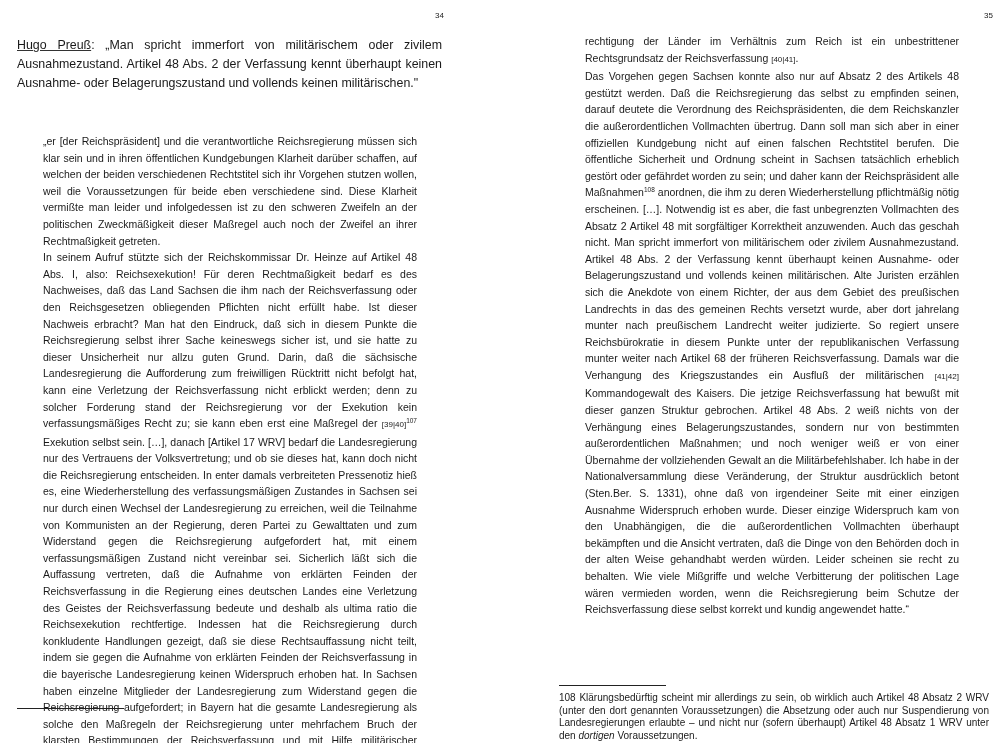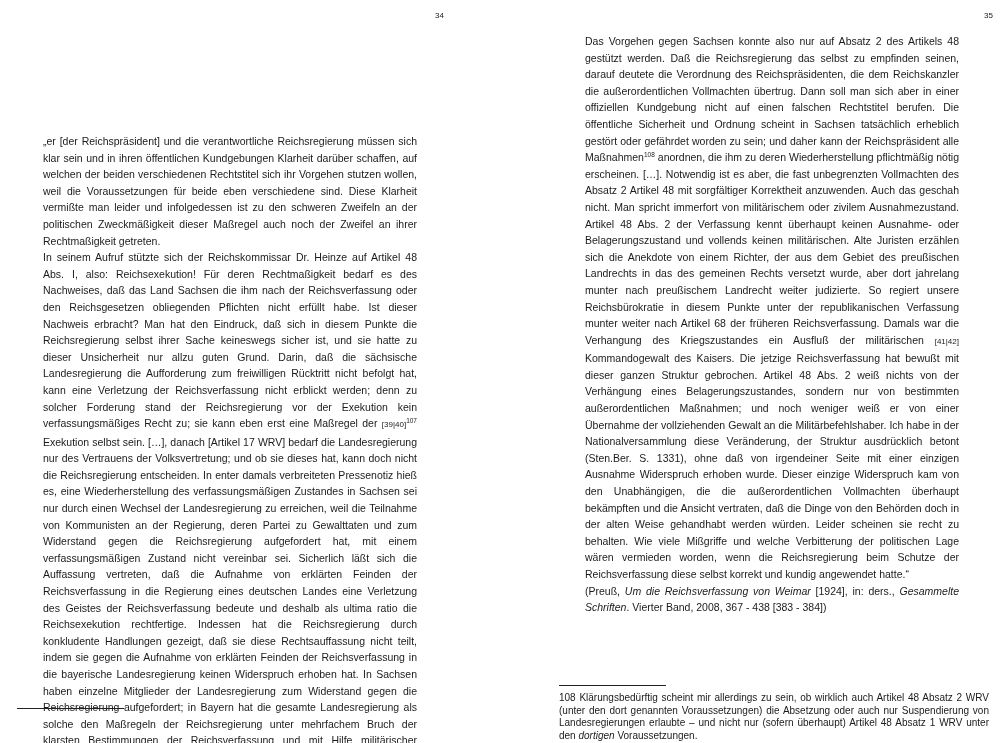--- a/index.html
+++ b/index.html
@@ -40,33 +40,34 @@
   .page-right .footnote { left:59px; top:692px; width:430px; }
   .citation { margin-top:0; }
 </style>
 </head>
 <body>
 
 <div class="page page-left">
   <div class="page-num">34</div>
 
   <div class="heading-block">
+    <div><a class="author-link">Hugo Preuß</a><span>: „Man spricht immerfort von militärischem oder zivilem Ausnahmezustand. Artikel 48 Abs. 2 der Verfassung kennt überhaupt keinen Ausnahme- oder Belagerungszustand und vollends keinen militärischen."</span></div>
   </div>
 
   <div class="quote-block">
     <p>„er [der Reichspräsident] und die verantwortliche Reichsregierung müssen sich klar sein und in ihren öffentlichen Kundgebungen Klarheit darüber schaffen, auf welchen der beiden verschiedenen Rechtstitel sich ihr Vorgehen stutzen wollen, weil die Voraussetzungen für beide eben verschiedene sind. Diese Klarheit vermißte man leider und infolgedessen ist zu den schweren Zweifeln an der politischen Zweckmäßigkeit dieser Maßregel auch noch der Zweifel an ihrer Rechtmaßigkeit getreten.</p>
     <p class="just-last"><span>In seinem Aufruf stützte sich der Reichskommissar Dr. Heinze auf Artikel 48 Abs. I, also: Reichsexekution! Für deren Rechtmaßigkeit bedarf es des Nachweises, daß das Land Sachsen die ihm nach der Reichsverfassung oder den Reichsgesetzen obliegenden Pflichten nicht erfüllt habe. Ist dieser Nachweis erbracht? Man hat den Eindruck, daß sich in diesem Punkte die Reichsregierung selbst ihrer Sache keineswegs sicher ist, und sie hatte zu dieser Unsicherheit nur allzu guten Grund. Darin, daß die sächsische Landesregierung die Aufforderung zum freiwilligen Rücktritt nicht befolgt hat, kann eine Verletzung der Reichsverfassung nicht erblickt werden; denn zu solcher Forderung stand der Reichsregierung vor der Exekution kein verfassungsmäßiges Recht zu; sie kann eben erst eine Maßregel der </span><span class="marker">[39|40]</span><sup>107</sup><span> Exekution selbst sein. […], danach [Artikel 17 WRV] bedarf die Landesregierung nur des Vertrauens der Volksvertretung; und ob sie dieses hat, kann doch nicht die Reichsregierung entscheiden. In enter damals verbreiteten Pressenotiz hieß es, eine Wiederherstellung des verfassungsmäßigen Zustandes in Sachsen sei nur durch einen Wechsel der Landesregierung zu erreichen, weil die Teilnahme von Kommunisten an der Regierung, deren Partei zu Gewalttaten und zum Widerstand gegen die Reichsregierung aufgefordert hat, mit einem verfassungsmäßigen Zustand nicht vereinbar sei. Sicherlich läßt sich die Auffassung vertreten, daß die Aufnahme von erklärten Feinden der Reichsverfassung in die Regierung eines deutschen Landes eine Verletzung des Geistes der Reichsverfassung bedeute und deshalb als ultima ratio die Reichsexekution rechtfertige. Indessen hat die Reichsregierung durch konkludente Handlungen gezeigt, daß sie diese Rechtsauffassung nicht teilt, indem sie gegen die Aufnahme von erklärten Feinden der Reichsverfassung in die bayerische Landesregierung keinen Widerspruch erhoben hat. In Sachsen haben einzelne Mitglieder der Landesregierung zum Widerstand gegen die Reichsregierung aufgefordert; in Bayern hat die gesamte Landesregierung als solche den Maßregeln der Reichsregierung unter mehrfachem Bruch der klarsten Bestimmungen der Reichsverfassung und mit Hilfe militärischer Meuterei tatsächlich Widerstand geleistet. Indem die Reichsregierung, dagegen nicht auf Grund des Artikels 48 Abs. 1 vorgegangen ist, hat sie seiner Anwendung gegen Sachsen selbst die verfassungsrechtlichen Voraussetzungen entzogen; denn die prinzipielle Gleichbe-</span></p>
   </div>
 
   <div class="fn-rule"></div>
 </div>
 
 <div class="page page-right">
   <div class="page-num">35</div>
 
   <div class="quote-block">
+    <p><span>rechtigung der Länder im Verhältnis zum Reich ist ein unbestrittener Rechtsgrundsatz der Reichsverfassung </span><span class="marker">[40|41]</span><span>.</span></p>
     <p><span>Das Vorgehen gegen Sachsen konnte also nur auf Absatz 2 des Artikels 48 gestützt werden. Daß die Reichsregierung das selbst zu empfinden seinen, darauf deutete die Verordnung des Reichspräsidenten, die dem Reichskanzler die außerordentlichen Vollmachten übertrug. Dann soll man sich aber in einer offiziellen Kundgebung nicht auf einen falschen Rechtstitel berufen. Die öffentliche Sicherheit und Ordnung scheint in Sachsen tatsächlich erheblich gestört oder gefährdet worden zu sein; und daher kann der Reichspräsident alle Maßnahmen</span><sup>108</sup><span> anordnen, die ihm zu deren Wiederherstellung pflichtmäßig nötig erscheinen. […]. Notwendig ist es aber, die fast unbegrenzten Vollmachten des Absatz 2 Artikel 48 mit sorgfältiger Korrektheit anzuwenden. Auch das geschah nicht. Man spricht immerfort von militärischem oder zivilem Ausnahmezustand. Artikel 48 Abs. 2 der Verfassung kennt überhaupt keinen Ausnahme- oder Belagerungszustand und vollends keinen militärischen. Alte Juristen erzählen sich die Anekdote von einem Richter, der aus dem Gebiet des preußischen Landrechts in das des gemeinen Rechts versetzt wurde, aber dort jahrelang munter nach preußischem Landrecht weiter judizierte. So regiert unsere Reichsbürokratie in diesem Punkte unter der republikanischen Verfassung munter weiter nach Artikel 68 der früheren Reichsverfassung. Damals war die Verhangung des Kriegszustandes ein Ausfluß der militärischen </span><span class="marker">[41|42]</span><span> Kommandogewalt des Kaisers. Die jetzige Reichsverfassung hat bewußt mit dieser ganzen Struktur gebrochen. Artikel 48 Abs. 2 weiß nichts von der Verhängung eines Belagerungszustandes, sondern nur von bestimmten außerordentlichen Maßnahmen; und noch weniger weiß er von einer Übernahme der vollziehenden Gewalt an die Militärbefehlshaber. Ich habe in der Nationalversammlung diese Veränderung, der Struktur ausdrücklich betont (Sten.Ber. S. 1331), ohne daß von irgendeiner Seite mit einer einzigen Ausnahme Widerspruch erhoben wurde. Dieser einzige Widerspruch kam von den Unabhängigen, die die außerordentlichen Vollmachten überhaupt bekämpften und die Ansicht vertraten, daß die Dinge von den Behörden doch in der alten Weise gehandhabt werden würden. Leider scheinen sie recht zu behalten. Wie viele Mißgriffe und welche Verbitterung der politischen Lage wären vermieden worden, wenn die Reichsregierung beim Schutze der Reichsverfassung diese selbst korrekt und kundig angewendet hatte.“</span></p>
-    <p class="citation"><span>(Preuß, </span><i>Um die Reichsverfassung von Weimar</i><span> [1924], in: ders., </span><i>Gesammelte Schriften</i><span>. Vierter Band, 2008, 367 - 438 [383 - 384])</span></p>
   </div>
 
   <div class="fn-rule"></div>
   <div class="footnote"><span>108 Klärungsbedürftig scheint mir allerdings zu sein, ob wirklich auch Artikel 48 Absatz 2 WRV (unter den dort genannten Voraussetzungen) die Absetzung oder auch nur Suspendierung von Landesregierungen erlaubte – und nicht nur (sofern überhaupt) Artikel 48 Absatz 1 WRV unter den </span><i>dortigen</i><span> Voraussetzungen.</span></div>
 </div>
 
 </body></html>

